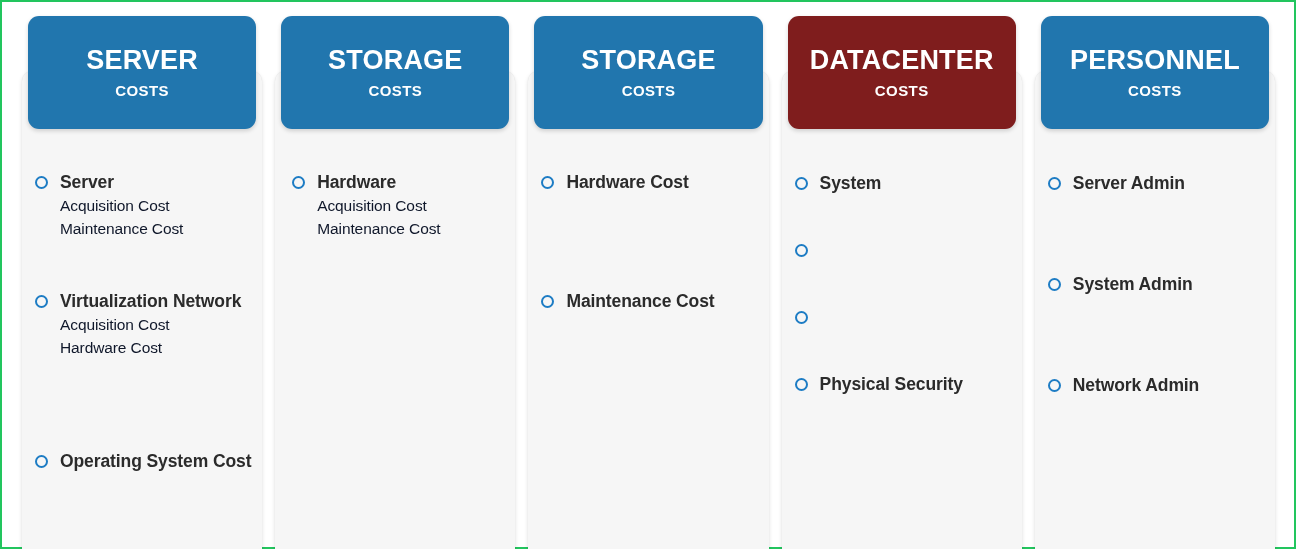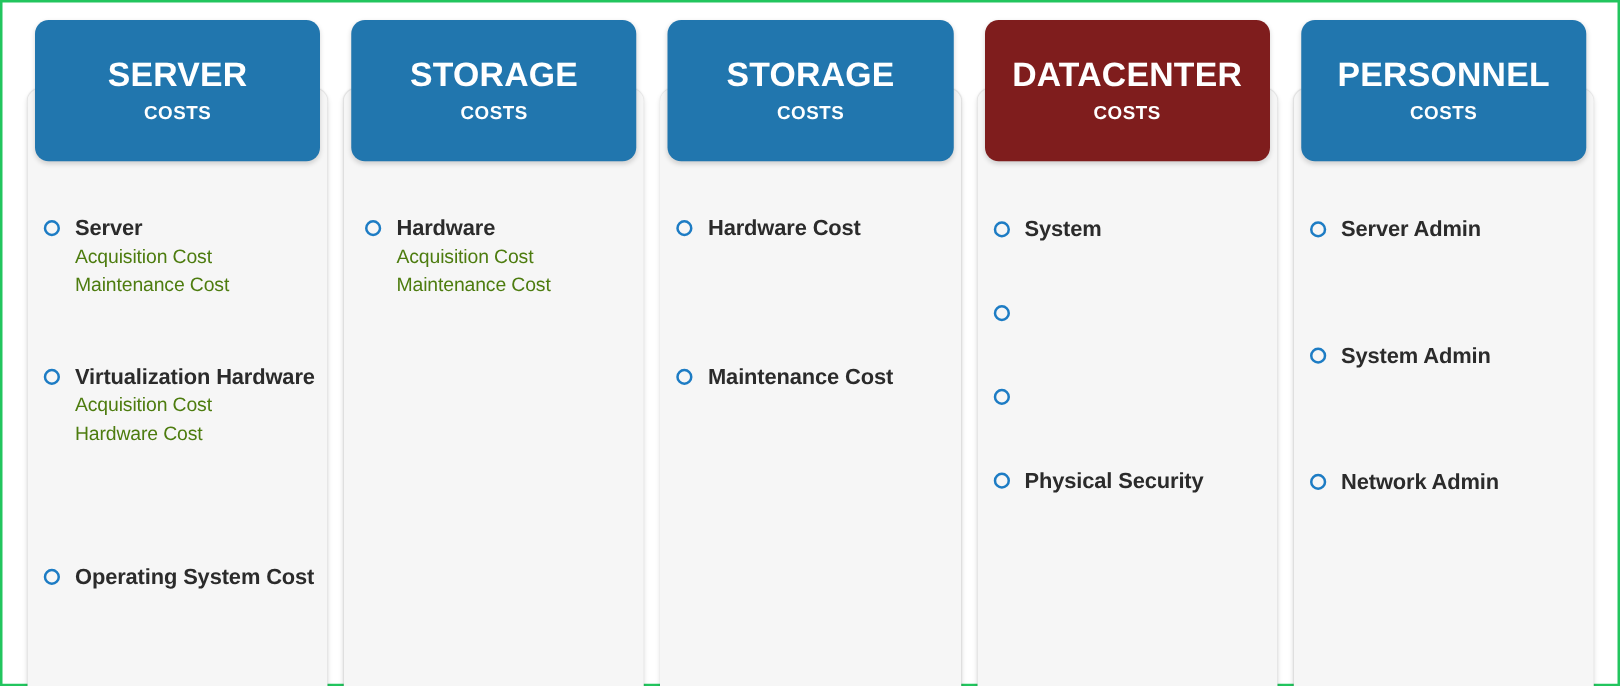--- a/index.html
+++ b/index.html
@@ -107,21 +107,21 @@
     color: #2b2b2b;
     line-height: 1.28;
     letter-spacing: -0.1px;
   }
   .item-subs {
     margin-top: 2px;
   }
   .item-sub {
     font-size: 15.5px;
     font-weight: normal;
-    color: #4d7c0f;
+    color: #0f172a;
     line-height: 1.45;
     letter-spacing: -0.1px;
   }
 </style>
 </head>
 <body>
 
 <div id="frame">
   <div id="cards">
       <div class="card">
@@ -134,21 +134,21 @@
             <li class="item" style="position: absolute; left: 0px; right: 0px; top: 0px;">
               <span class="bullet"></span>
               <div class="item-title">Server</div>
               <div class="item-subs">
                 <div class="item-sub">Acquisition Cost</div>
                 <div class="item-sub">Maintenance Cost</div>
               </div>
             </li>
             <li class="item" style="position: absolute; left: 0px; right: 0px; top: 119px;">
               <span class="bullet"></span>
-              <div class="item-title">Virtualization Hardware</div>
+              <div class="item-title">Virtualization Network</div>
               <div class="item-subs">
                 <div class="item-sub">Acquisition Cost</div>
                 <div class="item-sub">Hardware Cost</div>
               </div>
             </li>
             <li class="item" style="position: absolute; left: 0px; right: 0px; top: 268px; margin-top: 11px;">
               <span class="bullet"></span>
               <div class="item-title">Operating System Cost</div>
             </li>
           </ul>

